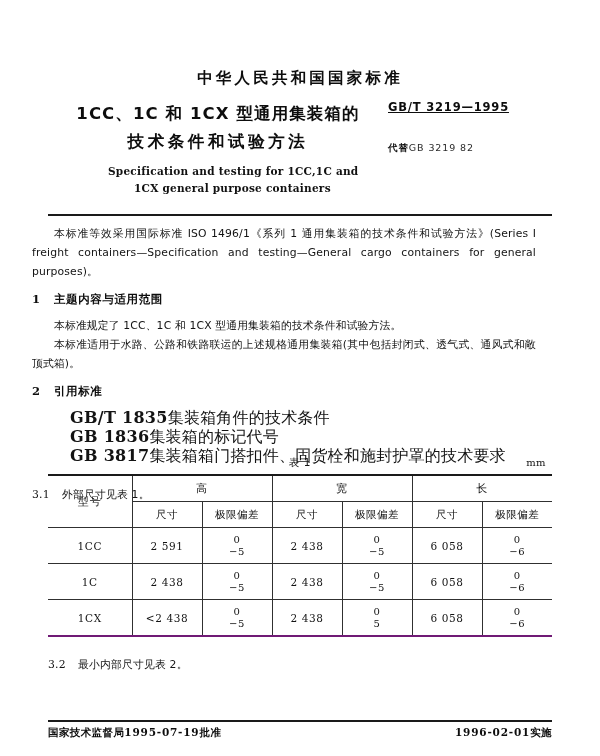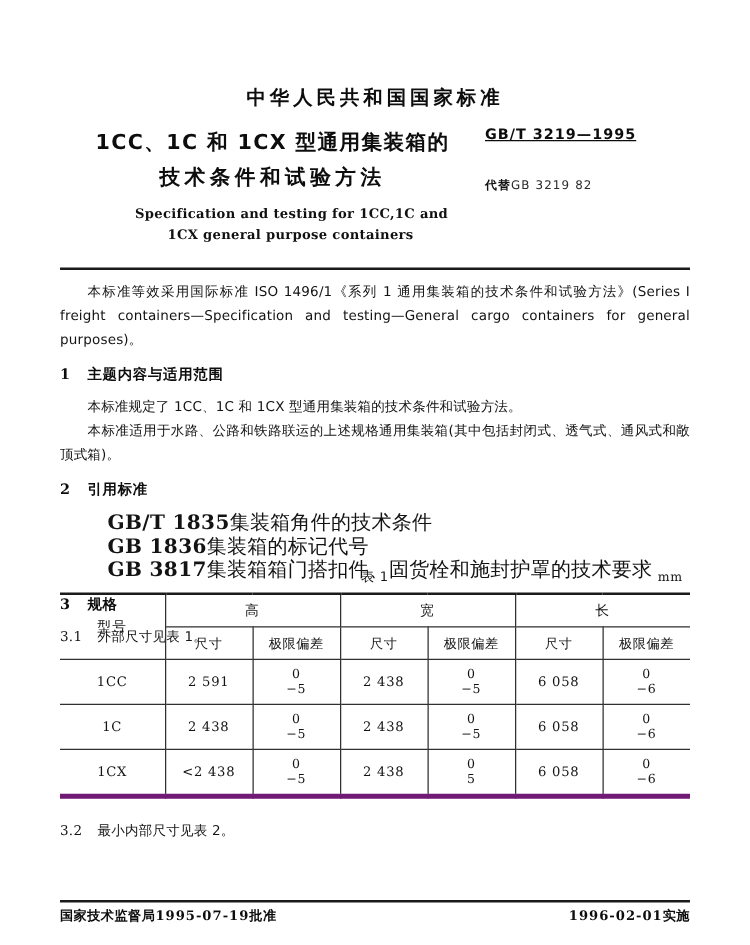--- a/index.html
+++ b/index.html
@@ -109,21 +109,21 @@
     left: 48px;
     width: 504px;
     height: 2px;
     background: #1a1a1a;
   }
   .rule-top { top: 214px; }
 
   
   .body-area {
     position: absolute;
-    left: 48px;
+    left: 32px;
     top: 224px;
     width: 504px;
   }
   p.para {
     margin: 0;
     font-size: 10.8px;
     line-height: 19px;
     color: #131313;
     letter-spacing: 0.15px;
     text-align: justify;
@@ -251,21 +251,21 @@
     border-bottom: 1px solid #303030;
     font-family: "DejaVu Serif", "Liberation Serif", serif;
   }
   table.dims tbody tr:last-child td {
     border-bottom: none;
   }
   .tbl-top-border {
     border-top: 2px solid #1a1a1a;
   }
   .tbl-bottom-border {
-    border-bottom: 4px solid #701a75;
+    border-bottom: 2px solid #701a75;
   }
   .tol {
     display: inline-block;
     line-height: 12px;
     font-size: 10px;
     text-align: center;
   }
   .tol .hi { display: block; }
   .tol .lo { display: block; }
 
@@ -366,23 +366,20 @@
       <li class="ref-item">
         <span class="code">GB 1836</span><span>集装箱的标记代号</span>
       </li>
       <li class="ref-item">
         <span class="code">GB 3817</span><span>集装箱箱门搭扣件、固货栓和施封护罩的技术要求</span>
       </li>
     </ul>
 
     <div class="sp-11"></div>
 
-    <div class="section-head">
-      <span class="num">3</span><span>规格</span>
-    </div>
 
     <div class="sp-9"></div>
 
     <div class="clause">
       <span class="cnum">3.1</span><span>外部尺寸见表 1。</span>
     </div>
 
   </div>
 
   <div class="table-wrap">

